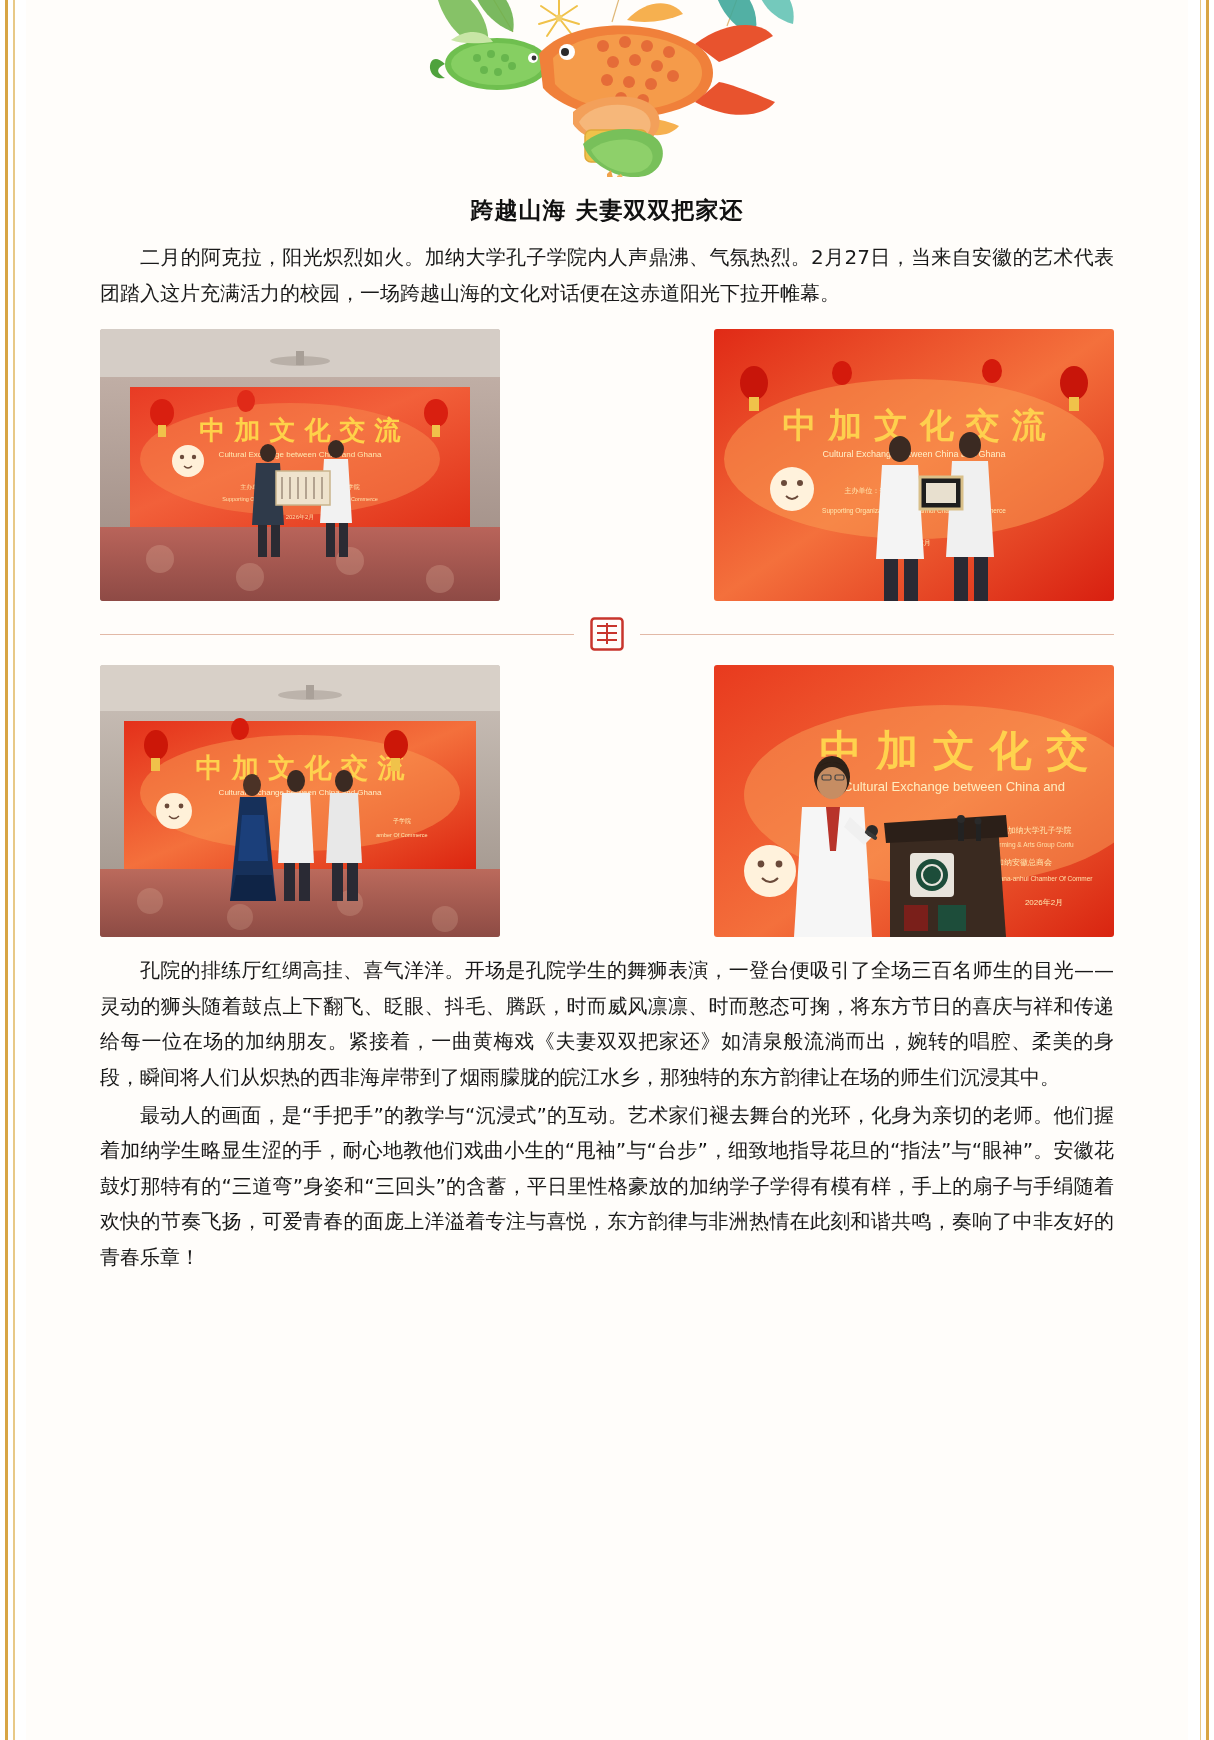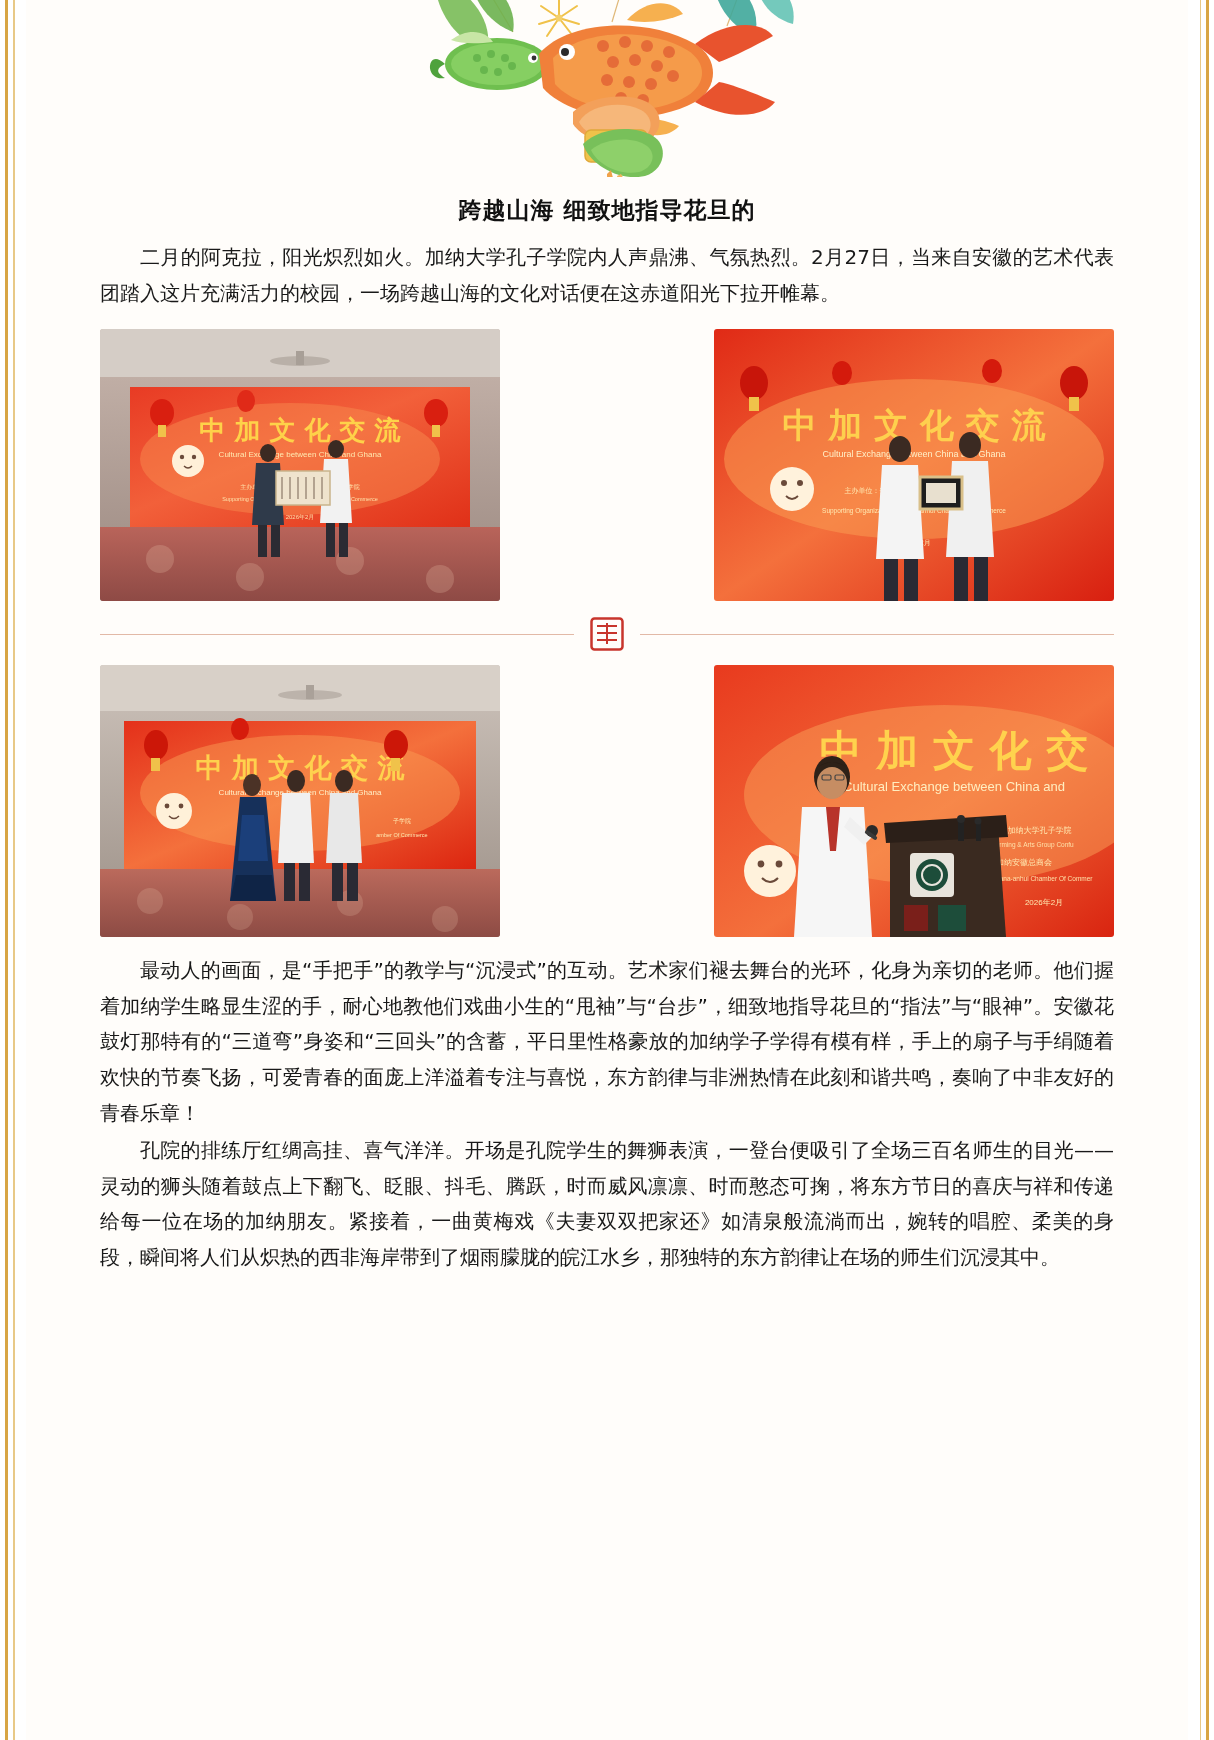--- a/index.html
+++ b/index.html
@@ -222,21 +222,21 @@
       <path d="M256 152 C272 136 306 132 326 144 C342 154 338 178 318 184 C292 190 262 172 256 152 Z" fill="#78c05a"></path>
       <path d="M264 158 C278 146 306 144 320 154 C330 162 326 176 312 180 C292 184 270 172 264 158 Z" fill="#8ed06a"></path>
       <path d="M284 178 C288 196 294 206 292 216 C286 208 280 196 280 182 Z" fill="#f0a24a"></path>
       <path d="M294 182 C302 196 306 208 300 218 C296 206 292 194 290 184 Z" fill="#f3b45c"></path>
     </g>
   </svg>
 </div>
 
 <div class="content">
 
-  <h1 class="article-title">跨越山海 细致地指导花旦的</h1>
+  <h1 class="article-title">跨越山海 夫妻双双把家还</h1>
 
   <p class="body-text">二月的阿克拉，阳光炽烈如火。加纳大学孔子学院内人声鼎沸、气氛热烈。2月27日，当来自安徽的艺术代表团踏入这片充满活力的校园，一场跨越山海的文化对话便在这赤道阳光下拉开帷幕。</p>
 
   <div class="gallery">
 
     <div class="photo-row">
 
       <div class="photo">
         <svg viewBox="0 0 400 272" preserveAspectRatio="none">
           <defs>
@@ -497,17 +497,17 @@
             <circle cx="247" cy="154" r="4" fill="#2a2a2a"></circle>
             <rect x="262" y="158" width="5" height="18" fill="#222"></rect>
             <circle cx="264" cy="156" r="3.5" fill="#2a2a2a"></circle>
           </g>
         </svg>
       </div>
     </div>
   </div>
 
   <div class="bottom-text">
+    <p class="body-text">孔院的排练厅红绸高挂、喜气洋洋。开场是孔院学生的舞狮表演，一登台便吸引了全场三百名师生的目光——灵动的狮头随着鼓点上下翻飞、眨眼、抖毛、腾跃，时而威风凛凛、时而憨态可掬，将东方节日的喜庆与祥和传递给每一位在场的加纳朋友。紧接着，一曲黄梅戏《夫妻双双把家还》如清泉般流淌而出，婉转的唱腔、柔美的身段，瞬间将人们从炽热的西非海岸带到了烟雨朦胧的皖江水乡，那独特的东方韵律让在场的师生们沉浸其中。</p>
     <p class="body-text">最动人的画面，是“手把手”的教学与“沉浸式”的互动。艺术家们褪去舞台的光环，化身为亲切的老师。他们握着加纳学生略显生涩的手，耐心地教他们戏曲小生的“甩袖”与“台步”，细致地指导花旦的“指法”与“眼神”。安徽花鼓灯那特有的“三道弯”身姿和“三回头”的含蓄，平日里性格豪放的加纳学子学得有模有样，手上的扇子与手绢随着欢快的节奏飞扬，可爱青春的面庞上洋溢着专注与喜悦，东方韵律与非洲热情在此刻和谐共鸣，奏响了中非友好的青春乐章！</p>
-    <p class="body-text">孔院的排练厅红绸高挂、喜气洋洋。开场是孔院学生的舞狮表演，一登台便吸引了全场三百名师生的目光——灵动的狮头随着鼓点上下翻飞、眨眼、抖毛、腾跃，时而威风凛凛、时而憨态可掬，将东方节日的喜庆与祥和传递给每一位在场的加纳朋友。紧接着，一曲黄梅戏《夫妻双双把家还》如清泉般流淌而出，婉转的唱腔、柔美的身段，瞬间将人们从炽热的西非海岸带到了烟雨朦胧的皖江水乡，那独特的东方韵律让在场的师生们沉浸其中。</p>
   </div>
 
 </div>
 
 </body></html>

